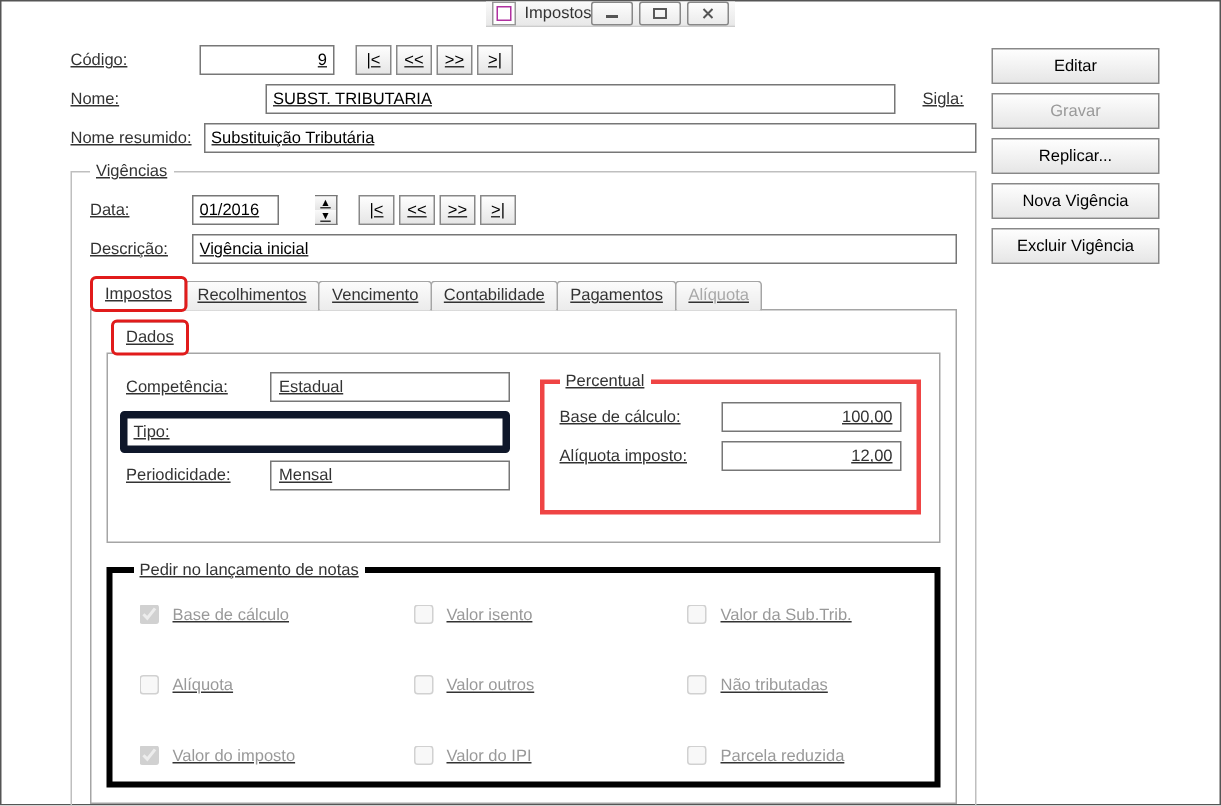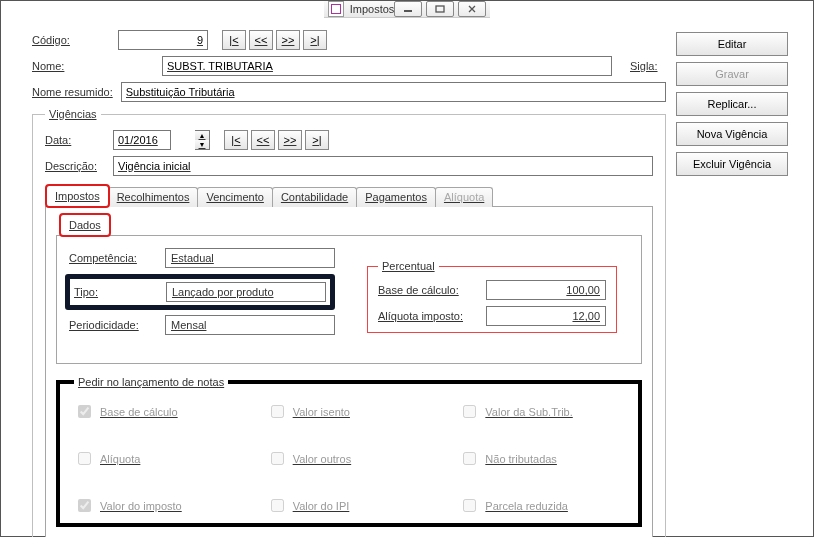--- a/index.html
+++ b/index.html
@@ -152,22 +152,22 @@
   .subpanel {
     border:1px solid #a5a5a5;
     padding:12px 12px 18px 12px;
     display:flex; gap:20px;
     position:relative;
     z-index:1;
   }
   .colL { flex:1; }
   .colR { flex:1; }
   fieldset.inner {
-    border:1px solid #ef4444;
-    margin:12px; padding:8px 10px 0 10px;
+    border:3px solid #ef4444;
+    margin:0; padding:8px 10px 20px 10px;
   }
   fieldset.inner > legend { padding:0 4px; }
   .kv { display:flex; align-items:center; gap:8px; margin-bottom:6px; }
   .kv .k { width:88px; }
   .kv.wide .k { width:100px; }
   .valbox {
     border:1px solid #777;
     height:20px; padding:1px 5px;
     background:#fff; display:flex; align-items:center;
     min-width:160px;
@@ -292,21 +292,20 @@
             <div class="tab active highlight-red">Dados</div>
           </div>
           <div class="subpanel">
             <div class="colL">
               <div class="kv">
                 <span class="k">Competência:</span>
                 <div class="valbox" style="flex:1">Estadual</div>
               </div>
               <div class="highlight-row">
                 <span class="k">Tipo:</span>
-                <div class="valbox" style="flex:1">Lançado por produto</div>
               </div>
               <div class="kv">
                 <span class="k">Periodicidade:</span>
                 <div class="valbox" style="flex:1">Mensal</div>
               </div>
             </div>
             <div class="colR">
               <fieldset class="inner">
                 <legend>Percentual</legend>
                 <div class="kv wide">

